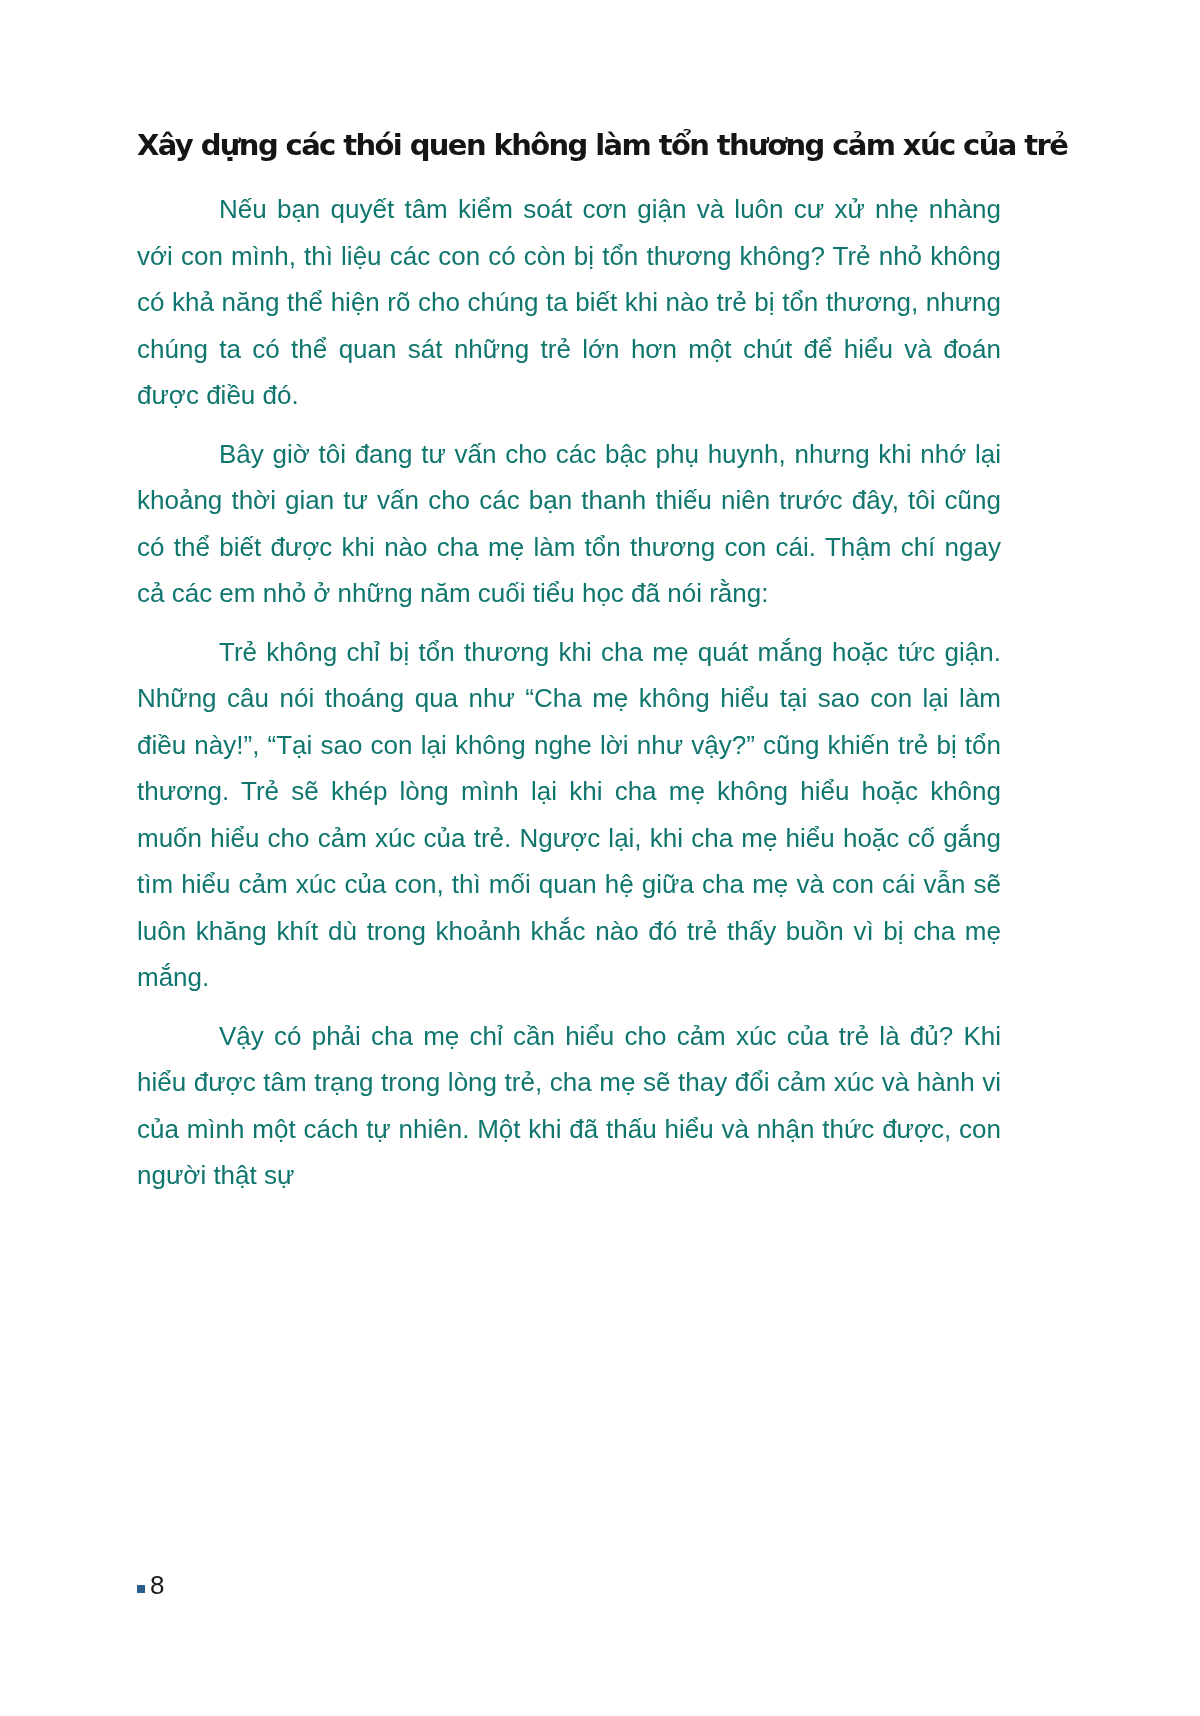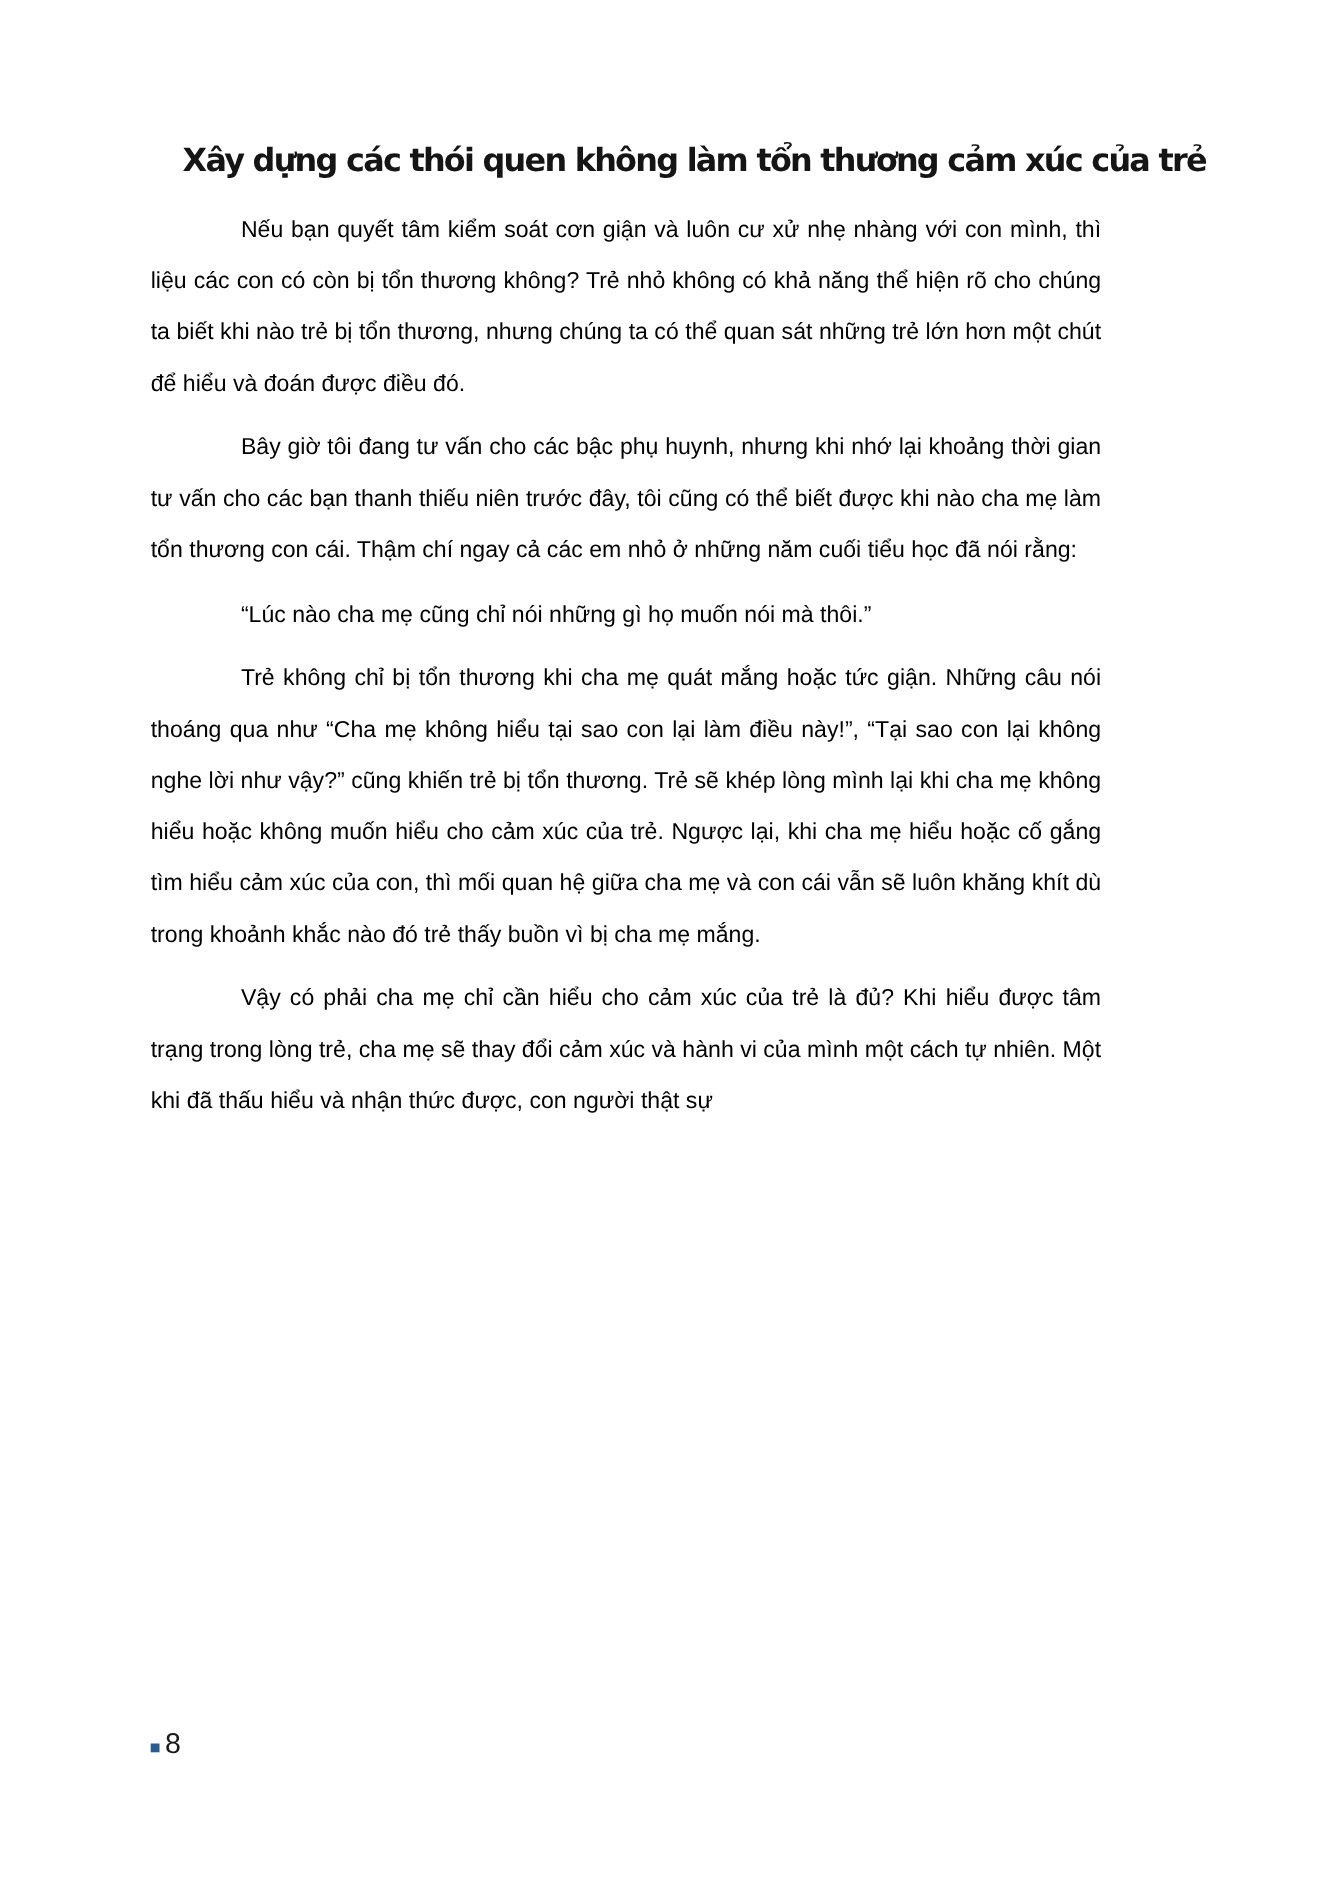--- a/index.html
+++ b/index.html
@@ -27,30 +27,29 @@
       left: 137px;
       top: 126px;
       width: 870px;
       font-family: "DejaVu Sans", "Liberation Sans", sans-serif;
       font-weight: bold;
       font-size: 29px;
       letter-spacing: -1.6px;
       line-height: 38px;
       white-space: nowrap;
       color: #151515;
-      margin-left: 29px;
     }
     .body-text {
       position: absolute;
       left: 137px;
       top: 186px;
       width: 864px;
-      font-size: 21px;
+      font-size: 26px;
       line-height: 46.5px;
-      color: #000000;
+      color: #0f766e;
     }
     .para {
       margin: 0 0 12px 0;
       text-align: justify;
       text-align-last: left;
       text-indent: 82px;
     }
     .para.quote {
       margin-bottom: 12px;
     }
@@ -76,21 +75,20 @@
   </style>
 </head>
 <body>
 
 <div class="page">
   <div class="heading">Xây dựng các thói quen không làm tổn thương cảm xúc của trẻ</div>
 
   <div class="body-text">
     <p class="para">Nếu bạn quyết tâm kiểm soát cơn giận và luôn cư xử nhẹ nhàng với con mình, thì liệu các con có còn bị tổn thương không? Trẻ nhỏ không có khả năng thể hiện rõ cho chúng ta biết khi nào trẻ bị tổn thương, nhưng chúng ta có thể quan sát những trẻ lớn hơn một chút để hiểu và đoán được điều đó.</p>
     <p class="para">Bây giờ tôi đang tư vấn cho các bậc phụ huynh, nhưng khi nhớ lại khoảng thời gian tư vấn cho các bạn thanh thiếu niên trước đây, tôi cũng có thể biết được khi nào cha mẹ làm tổn thương con cái. Thậm chí ngay cả các em nhỏ ở những năm cuối tiểu học đã nói rằng:</p>
-    <p class="para quote">“Lúc nào cha mẹ cũng chỉ nói những gì họ muốn nói mà thôi.”</p>
     <p class="para">Trẻ không chỉ bị tổn thương khi cha mẹ quát mắng hoặc tức giận. Những câu nói thoáng qua như “Cha mẹ không hiểu tại sao con lại làm điều này!”, “Tại sao con lại không nghe lời như vậy?” cũng khiến trẻ bị tổn thương. Trẻ sẽ khép lòng mình lại khi cha mẹ không hiểu hoặc không muốn hiểu cho cảm xúc của trẻ. Ngược lại, khi cha mẹ hiểu hoặc cố gắng tìm hiểu cảm xúc của con, thì mối quan hệ giữa cha mẹ và con cái vẫn sẽ luôn khăng khít dù trong khoảnh khắc nào đó trẻ thấy buồn vì bị cha mẹ mắng.</p>
     <p class="para">Vậy có phải cha mẹ chỉ cần hiểu cho cảm xúc của trẻ là đủ? Khi hiểu được tâm trạng trong lòng trẻ, cha mẹ sẽ thay đổi cảm xúc và hành vi của mình một cách tự nhiên. Một khi đã thấu hiểu và nhận thức được, con người thật sự</p>
   </div>
 
   <div class="footer">
     <span class="page-marker"></span>
     <span class="page-number">8</span>
   </div>
 </div>
 

